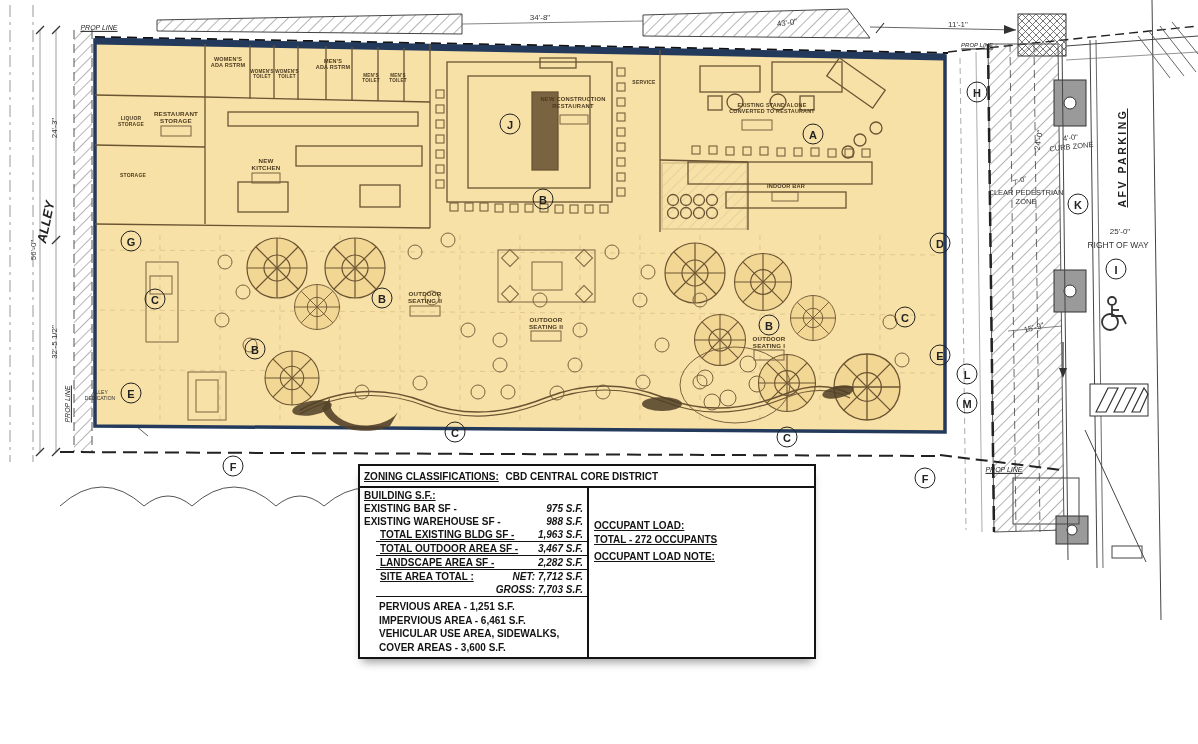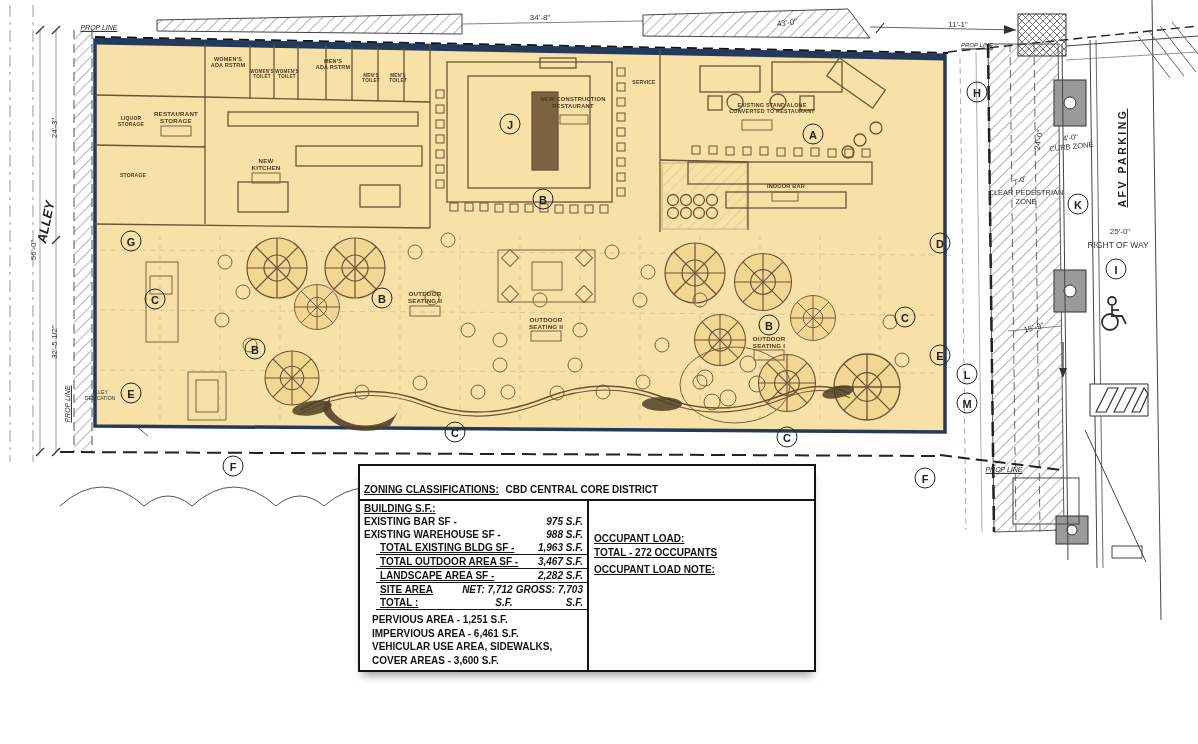--- a/index.html
+++ b/index.html
@@ -16,31 +16,31 @@
        letter-spacing:2.5px;text-decoration:underline;white-space:nowrap;}
   .key{position:absolute;transform:translate(-50%,-50%);width:21px;height:21px;border:1.5px solid #222;
        border-radius:50%;display:flex;align-items:center;justify-content:center;
        font-size:11px;font-weight:700;color:#222;box-sizing:border-box;background:transparent;}
   
   .sd{position:absolute;left:358px;top:464px;width:458px;background:#fff;border:2px solid #131313;
       color:#131313;font-weight:700;font-size:10px;box-sizing:border-box;
       box-shadow:0 7px 9px -4px rgba(0,0,0,.4);}
   .sd-title{text-align:center;font-size:27px;letter-spacing:1px;line-height:1.0;
             padding:2px 0 3px;border-bottom:2px solid #131313;}
-  .sd-row{padding:18px 4px 4px;border-bottom:2px solid #131313;}
+  .sd-row{padding:5px 4px 4px;border-bottom:2px solid #131313;}
   .sd-row .u{margin-right:4px;}
   .u{text-decoration:underline;}
   .sd-body{display:flex;align-items:stretch;}
   .sd-left{width:229px;border-right:2px solid #131313;box-sizing:border-box;padding:1px 0 3px;}
   .sd-lv{display:flex;justify-content:space-between;padding:0 4px;line-height:13px;}
   .sd-lv.hd .sd-l{text-decoration:underline;}
   .sd-lv.bb{border-bottom:1.5px solid #131313;margin-left:16px;}
   .sd-v{text-align:right;font-style:italic;}
-  .sd-v.col{display:flex;flex-direction:row;line-height:13px;}
-  .sd-line{padding:0 12px;line-height:13.5px;}
+  .sd-v.col{display:flex;flex-direction:column;line-height:13px;}
+  .sd-line{padding:0 19px;line-height:13.5px;}
   .sd-areas{margin-top:3px;}
   .sd-right{flex:1;padding:31px 4px 3px 5px;line-height:13.5px;}
   .sd-right .gap{margin-top:4px;}
 </style>
 </head>
 <body>
 
 <div class="stage">
 
   <svg width="1198" height="744" viewBox="0 0 1198 744">

